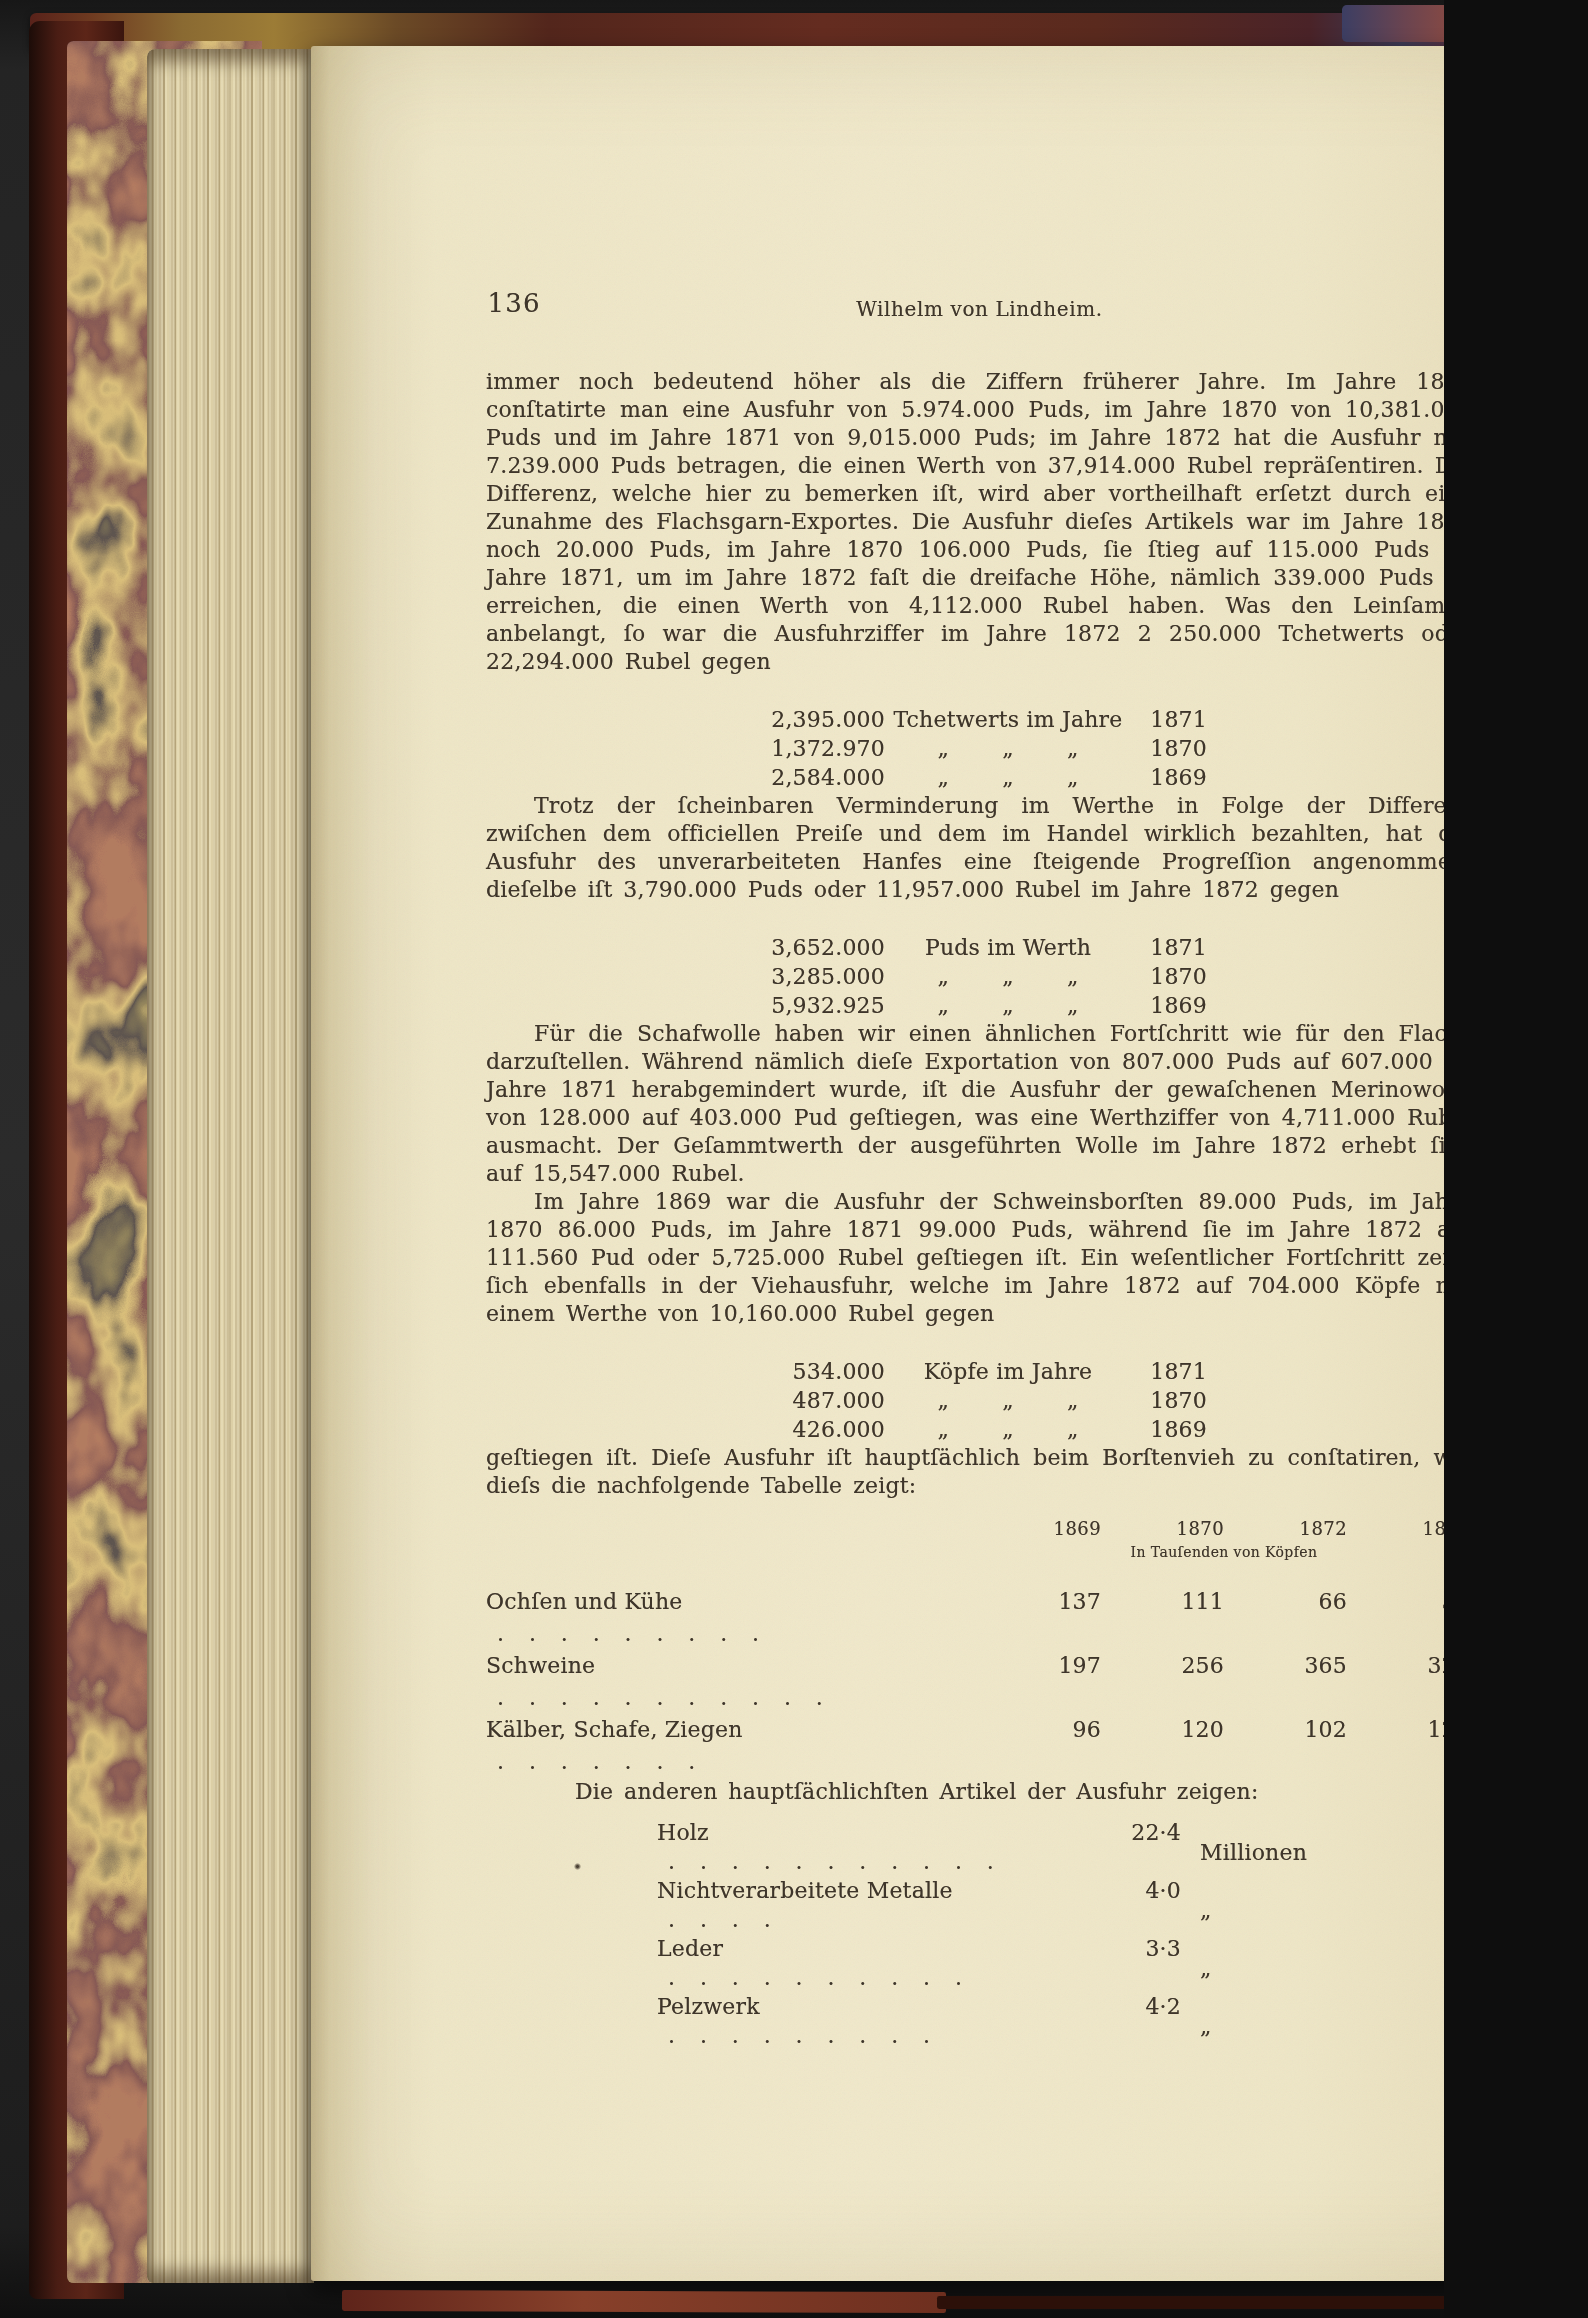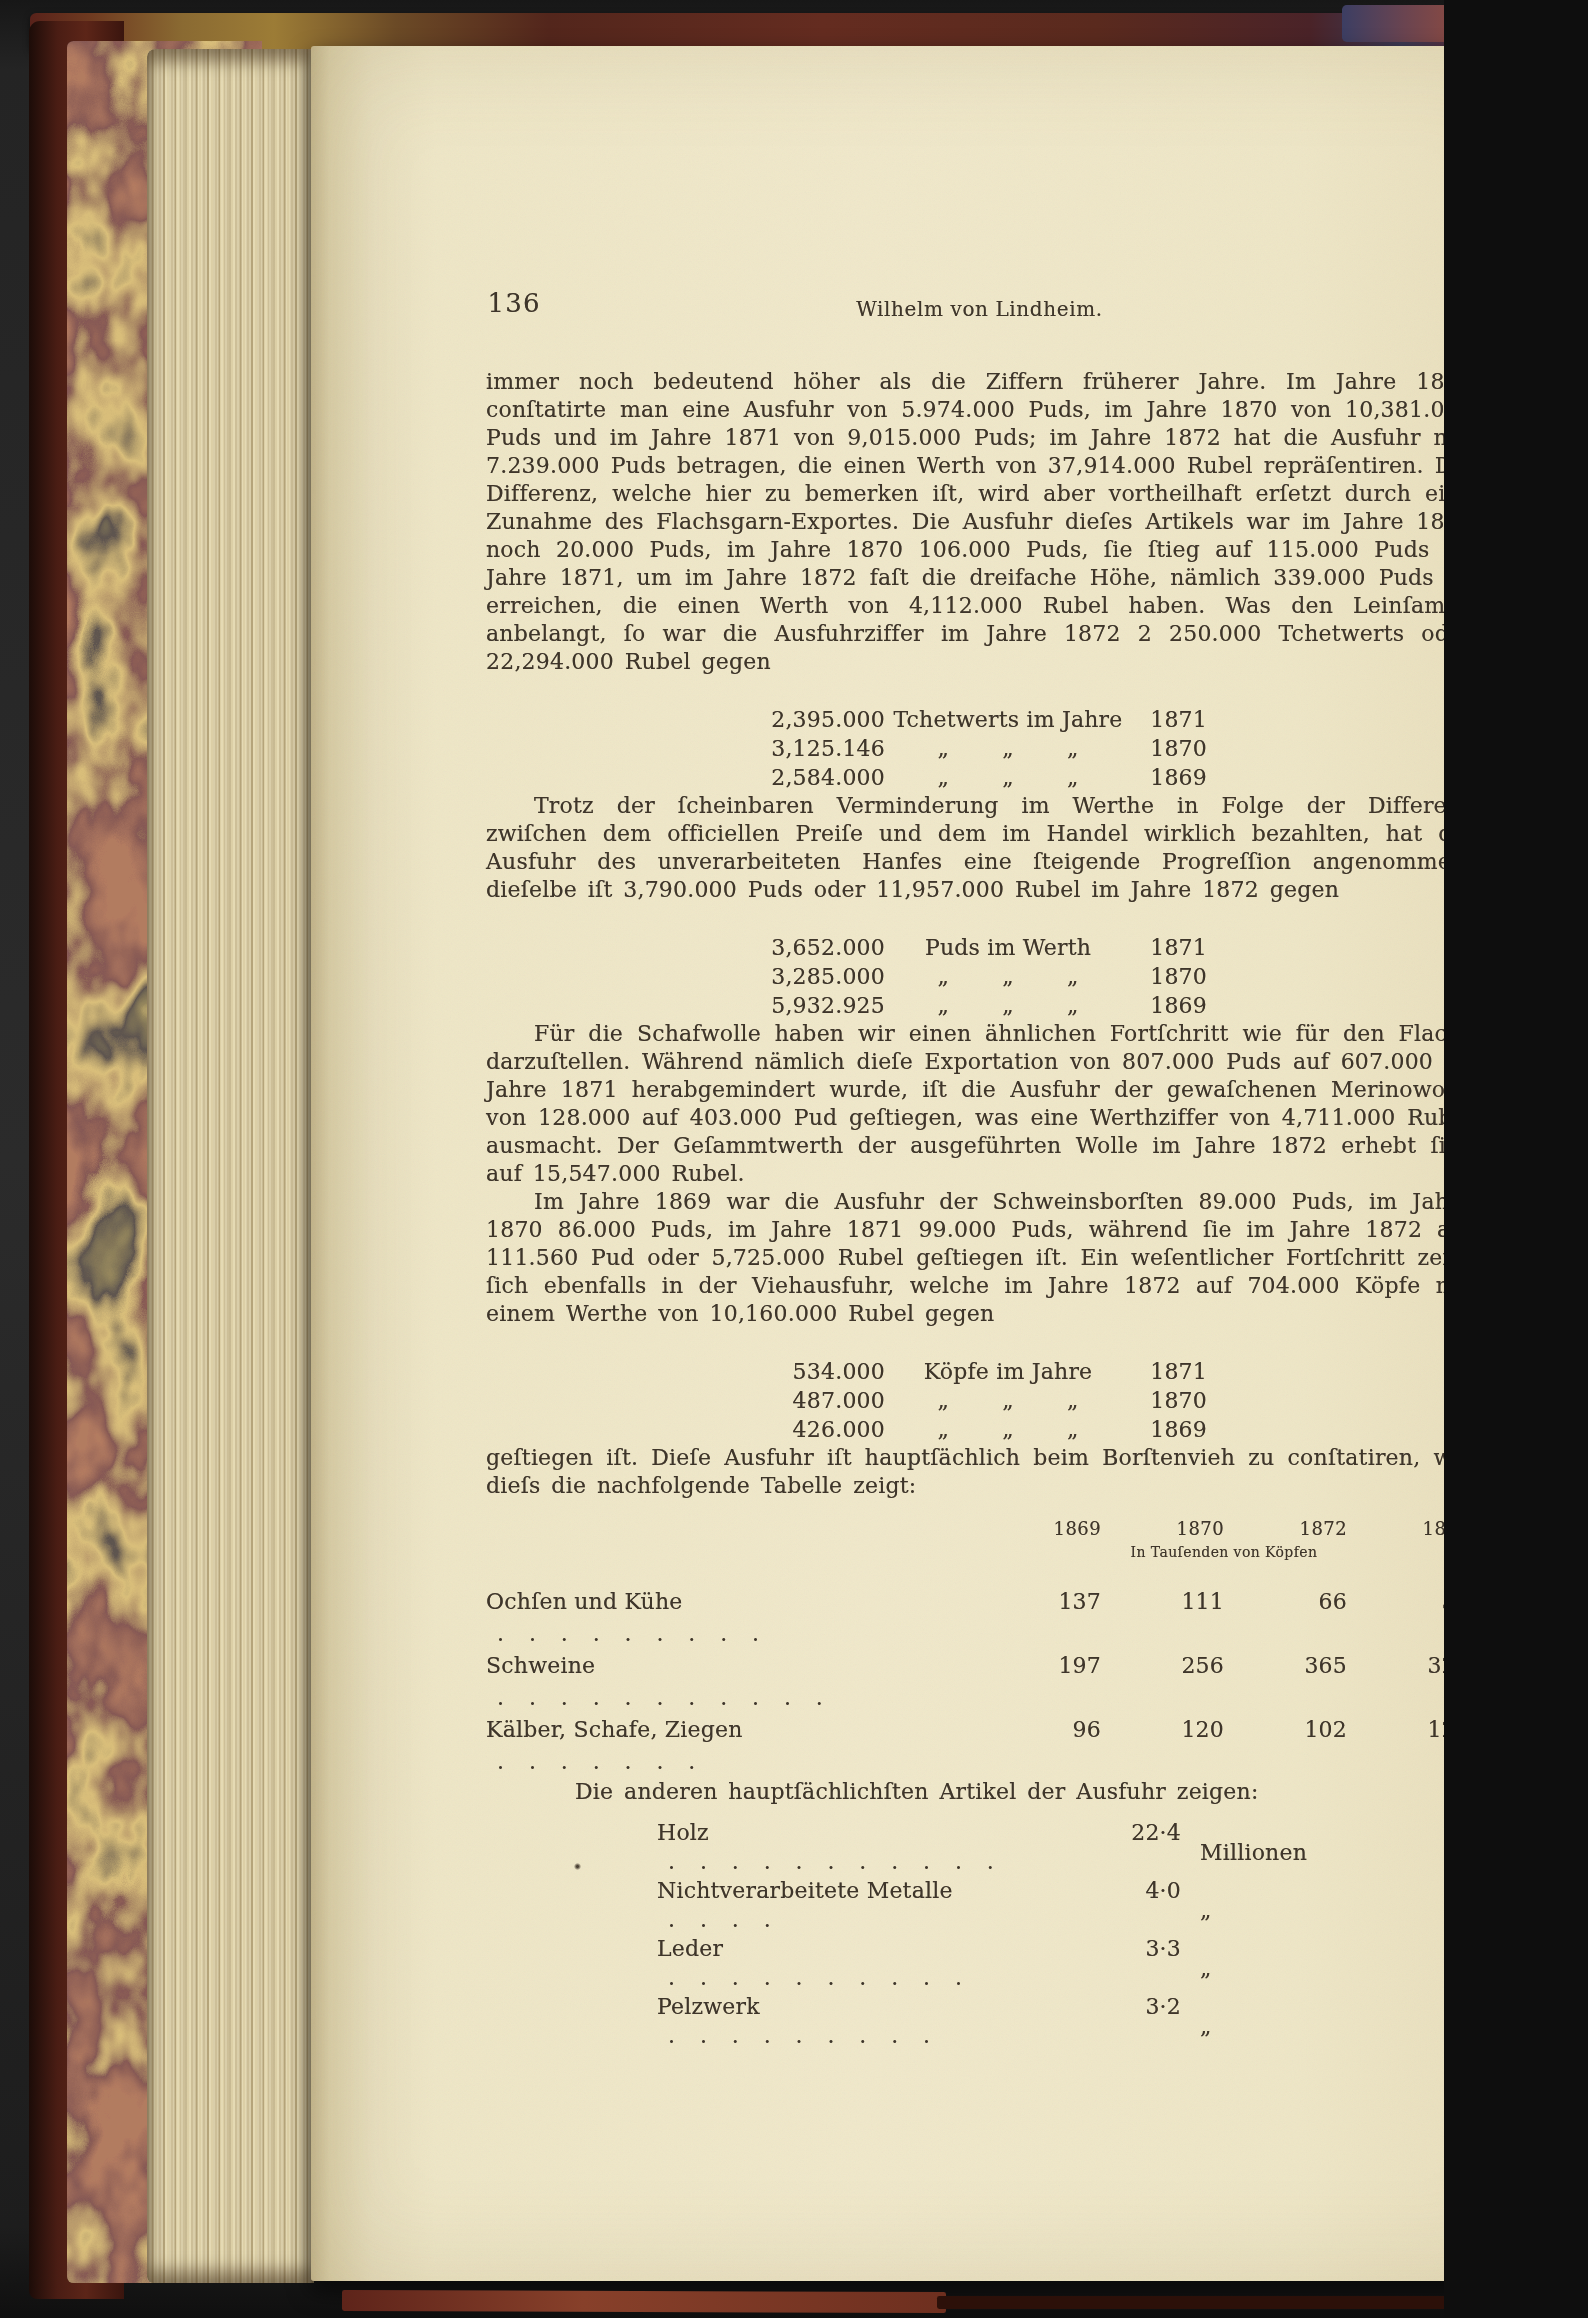--- a/index.html
+++ b/index.html
@@ -119,21 +119,21 @@
         <span class="pageno">136</span>
         <span class="runhead">Wilhelm von Lindheim.</span>
       </div>
 
       <p class="body">immer noch bedeutend höher als die Ziffern früherer Jahre. Im Jahre 1869 conſtatirte man eine Ausfuhr von 5.974.000 Puds, im Jahre 1870 von 10,381.000 Puds und im Jahre 1871 von 9,015.000 Puds; im Jahre 1872 hat die Ausfuhr nur 7.239.000 Puds betragen, die einen Werth von 37,914.000 Rubel repräſentiren. Die Differenz, welche hier zu bemerken iſt, wird aber vortheilhaft erſetzt durch eine Zunahme des Flachsgarn-Exportes. Die Ausfuhr dieſes Artikels war im Jahre 1869 noch 20.000 Puds, im Jahre 1870 106.000 Puds, ſie ſtieg auf 115.000 Puds im Jahre 1871, um im Jahre 1872 faſt die dreifache Höhe, nämlich 339.000 Puds zu erreichen, die einen Werth von 4,112.000 Rubel haben. Was den Leinſamen anbelangt, ſo war die Ausfuhrziffer im Jahre 1872 2 250.000 Tchetwerts oder 22,294.000 Rubel gegen</p>
 
       <div class="num-block">
         <span class="v">2,395.000</span>
         <span class="m">Tchetwerts im Jahre</span>
         <span class="y">1871</span>
-        <span class="v">3,125.146</span>
+        <span class="v">1,372.970</span>
         <span class="m ditto">„ „ „</span>
         <span class="y">1870</span>
         <span class="v">2,584.000</span>
         <span class="m ditto">„ „ „</span>
         <span class="y">1869</span>
       </div>
 
       <p class="body indent mt56">Trotz der ſcheinbaren Verminderung im Werthe in Folge der Differenz zwiſchen dem officiellen Preiſe und dem im Handel wirklich bezahlten, hat die Ausfuhr des unverarbeiteten Hanfes eine ſteigende Progreſſion angenommen; dieſelbe iſt 3,790.000 Puds oder 11,957.000 Rubel im Jahre 1872 gegen</p>
 
       <div class="num-block">
@@ -233,21 +233,21 @@
             <span class="leader">. . . . . . . . . .</span>
           </span>
           <span class="val">3·3</span>
           <span class="unit">„</span>
         </div>
         <div class="erow">
           <span class="lab">
             <span>Pelzwerk</span>
             <span class="leader">. . . . . . . . .</span>
           </span>
-          <span class="val">3·2</span>
+          <span class="val">4·2</span>
           <span class="unit">„</span>
         </div>
       </div>
 
     </div>
   </div>
 
   <div class="edge-right"></div>
   <div class="cover-right"></div>
   <div class="right-notch"></div>

